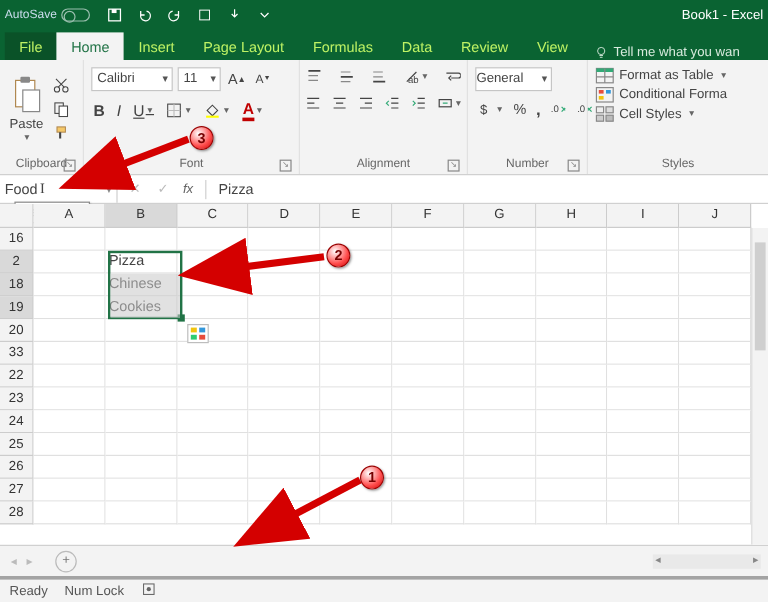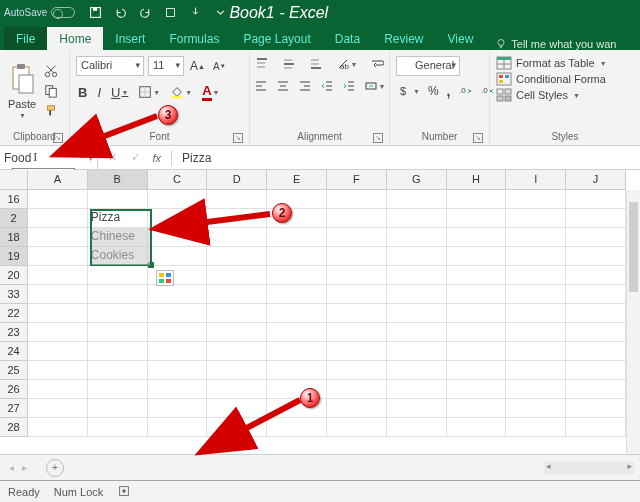--- a/index.html
+++ b/index.html
@@ -1,43 +1,43 @@
 <!DOCTYPE html>
 <html><head>
 <meta charset="utf-8">
 <style>
   * { box-sizing: border-box; margin: 0; padding: 0; font-family: "Segoe UI", Tahoma, sans-serif; }
   body { width: 640px; height: 502px; overflow: hidden; background: #fff; font-size: 11px; color: #444; }
   .titlebar { height: 25px; background: #0a6332; display: flex; align-items: center; color: #fff; padding: 0 4px; }
   .titlebar .left { display: flex; align-items: center; gap: 6px; }
-  .titlebar .center { flex: 1; text-align: left; font-size: 16px; font-weight: 400; font-style: italic; }
+  .titlebar .center { flex: 1; text-align: right; font-size: 11px; font-weight: 400; }
   .autosave-pill { display: flex; align-items: center; gap: 4px; font-size: 10px; color: #cde; text-align: center; }
   .autosave-pill .pill { width: 24px; height: 11px; border: 1px solid #9abfae; border-radius: 6px; position: relative; }
   .autosave-pill .pill::after { content:""; position:absolute; width:8px; height:8px; border-radius:50%; border:1px solid #9abfae; left:1px; top:0.5px; }
   .qat { display: flex; gap: 8px; align-items: center; margin-left: 6px; }
   .qat svg { width: 13px; height: 13px; }
   .tabs { height: 25px; background: #0a6332; display: flex; align-items: flex-end; padding-left: 4px; }
-  .tab { padding: 5px 12px 4px; font-size: 12px; color: #5eead4; cursor: pointer; }
+  .tab { padding: 5px 12px 4px; font-size: 12px; color: #bef264; cursor: pointer; }
   .tab.file { background: #0a5228; }
   .tab.active { background: #f3f3f3; color: #217346; }
   .tell-me { margin-left: 10px; display: flex; align-items: center; gap: 4px; color: #d7eadd; font-size: 11px; }
   .ribbon { height: 96px; background: #f3f3f3; border-bottom: 1px solid #d0d0d0; display: flex; position: relative; }
   .group { border-right: 1px solid #e1e1e1; padding: 2px 6px 0; display: flex; flex-direction: column; }
   .group-body { flex: 1; display: flex; align-items: center; }
   .group-label { text-align: center; font-size: 10px; color: #666; padding: 2px 0 3px; position: relative; }
   .group-label .dlg { position: absolute; right: 0; bottom: 2px; width: 10px; height: 10px; border: 1px solid #888; font-size: 7px; text-align: center; line-height: 8px; color: #888; }
   .vstack { display: flex; flex-direction: column; gap: 2px; }
   .hstack { display: flex; align-items: center; gap: 2px; }
   .btn { display: inline-flex; align-items: center; justify-content: center; padding: 1px 2px; color: #444; cursor: pointer; }
   .btn svg { display: block; }
   .drop { font-size: 7px; margin-left: 1px; color: #666; }
   .fontname { width: 68px; height: 20px; border: 1px solid #c5c5c5; background:#fff; font-size: 11px; padding: 2px 14px 2px 4px; position: relative; }
   .fontname::after, .fontsize::after, .numfmt::after { content:"▾"; position:absolute; right:3px; top:3px; font-size:9px; color:#555; }
   .fontsize { width: 36px; height: 20px; border: 1px solid #c5c5c5; background:#fff; font-size: 11px; padding: 2px 14px 2px 4px; position: relative; }
-  .numfmt { width: 64px; height: 20px; border: 1px solid #c5c5c5; background:#fff; font-size: 11px; padding: 2px 14px 2px 18px; position: relative; }
+  .numfmt { width: 64px; height: 20px; border: 1px solid #c5c5c5; background:#fff; font-size: 11px; padding: 2px 14px 2px 0; position: relative; }
   .namebox-row { height: 24px; border-bottom: 1px solid #d0d0d0; display: flex; align-items: center; background: #fff; }
   .namebox { width: 98px; border-right: 1px solid #d0d0d0; height: 100%; display: flex; align-items: center; padding: 0 4px; font-size: 12px; position: relative; }
   .namebox .dd { margin-left: auto; font-size: 9px; color: #888; }
   .fx-area { display: flex; align-items: center; gap: 10px; padding: 0 8px; flex: 1; }
   .fx-area .sep { width: 1px; height: 16px; background: #d0d0d0; }
   .fx-label { font-style: italic; font-size: 11px; color: #666; }
   .fx-val { font-size: 12px; }
   .tooltip { position: absolute; top: 168px; left: 12px; background: #fff; border: 1px solid #8a8a8a; padding: 2px 5px; font-size: 11px; box-shadow: 1px 1px 2px rgba(0,0,0,0.2); }
   .grid-area { position: relative; height: 284px; overflow: hidden; }
   .corner { position: absolute; left: 0; top: 0; width: 28px; height: 20px; background: #f3f3f3; border-right: 1px solid #ccc; border-bottom: 1px solid #ccc; }
@@ -59,21 +59,21 @@
   .vscroll .thumb { position: absolute; left: 2px; right: 2px; top: 12px; height: 90px; background: #cfcfcf; }
   .sheet-bar { height: 26px; background: #f3f3f3; border-top: 1px solid #d0d0d0; display: flex; align-items: center; padding: 0 6px; gap: 2px; }
   .sheet-nav { display: flex; gap: 2px; margin-right: 6px; }
   .sheet-nav .nav { color: #bbb; font-size: 10px; padding: 2px 3px; }
   .sheet-tab { padding: 4px 12px; border: 1px solid #ccc; border-bottom: none; background: #f3f3f3; font-size: 11px; color: #555; cursor: pointer; }
   .sheet-tab.active { background: #fff; color: #217346; font-weight: 600; border-bottom: 2px solid #217346; }
   .sheet-add { width: 18px; height: 18px; border: 1px solid #bbb; border-radius: 50%; text-align: center; line-height: 15px; margin-left: 8px; color: #777; }
   .hscroll { margin-left: auto; width: 90px; height: 12px; background: #e9e9e9; position: relative; }
   .hscroll::before { content:"◂"; position:absolute; left:2px; font-size:9px; color:#888; top:-1px; }
   .hscroll::after { content:"▸"; position:absolute; right:2px; font-size:9px; color:#888; top:-1px; }
-  .statusbar { height: 22px; background: #f3f3f3; border-top: 1px solid #a3a3a3; display: flex; align-items: center; padding: 0 8px; gap: 14px; font-size: 11px; color: #555; }
+  .statusbar { height: 22px; background: #f3f3f3; border-top: 3px solid #a3a3a3; display: flex; align-items: center; padding: 0 8px; gap: 14px; font-size: 11px; color: #555; }
   .annotation-circle { position: absolute; width: 20px; height: 20px; border-radius: 50%; background: radial-gradient(circle at 35% 30%, #fff 2%, #ffe9e9 8%, #ff4d4d 60%, #cc0000 100%); border: 1px solid #990000; color: #700; font-weight: bold; font-size: 12px; text-align: center; line-height: 18px; box-shadow: 1px 1px 2px rgba(0,0,0,0.4); pointer-events: none; }
   .arrow-svg { position: absolute; pointer-events: none; }
 </style>
 </head>
 <body>
 
 <div class="titlebar">
   <div class="left">
     <div class="autosave-pill">
       <span>AutoSave</span>
@@ -115,22 +115,22 @@
         </span>
     </div>
   </div>
   <div class="center">Book1 - Excel</div>
 </div>
 
 <div class="tabs">
   <div class="tab file">File</div>
   <div class="tab active">Home</div>
   <div class="tab">Insert</div>
+  <div class="tab">Page Layout</div>
   <div class="tab">Formulas</div>
-  <div class="tab">Page Layout</div>
   <div class="tab">Data</div>
   <div class="tab">Review</div>
   <div class="tab">View</div>
   <div class="tell-me">
     <svg width="12" height="12" viewBox="0 0 16 16">
         <circle cx="8" cy="6" r="4" fill="none" stroke="#d7eadd"></circle>
         <path d="M6 11 h4 M6.5 13 h3" stroke="#d7eadd"></path>
       </svg>
     <span>Tell me what you wan</span>
   </div>

